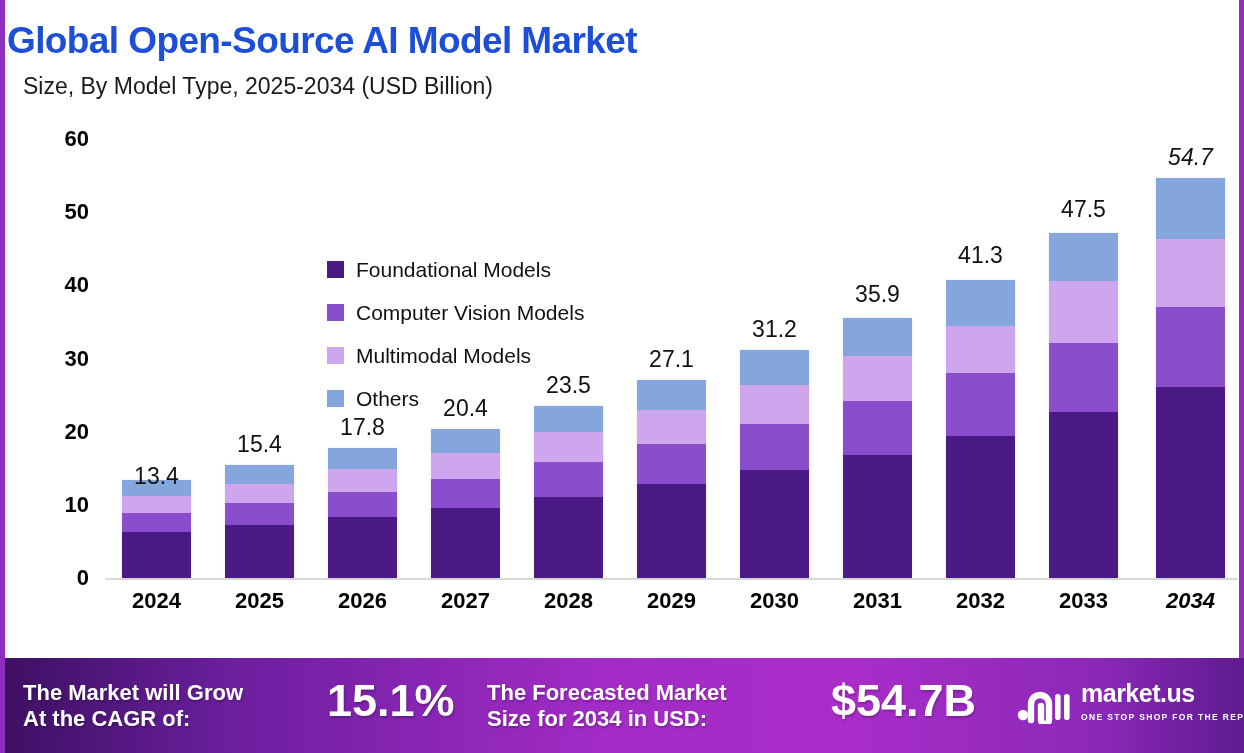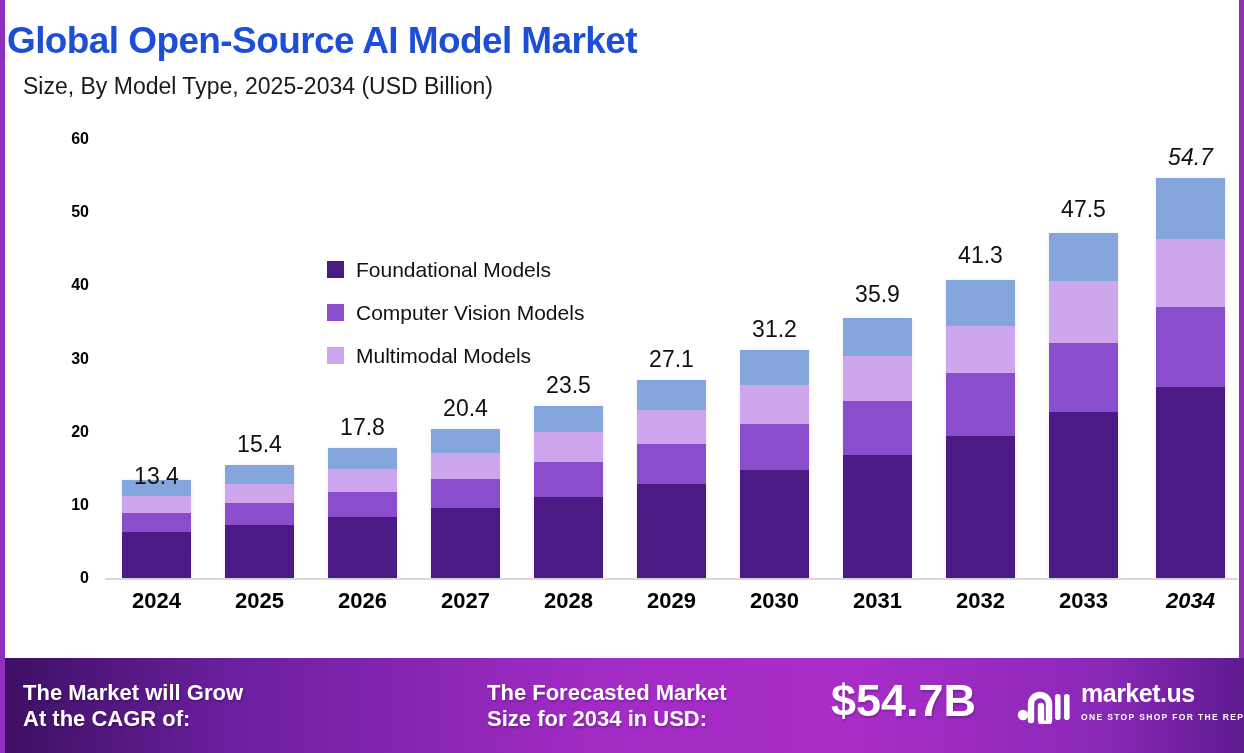--- a/index.html
+++ b/index.html
@@ -25,21 +25,21 @@
   }
   #subtitle{
     position:absolute;left:18px;top:73px;
     font-size:23px;font-weight:normal;color:#1a1a1a;
     white-space:nowrap;
   }
   
   #plot{position:absolute;left:0;top:120px;width:1244px;height:520px;}
   .ytick{
     position:absolute;left:38px;width:46px;text-align:right;
-    font-size:16px;font-weight:bold;color:#000;
+    font-size:22px;font-weight:bold;color:#000;
     transform:translateY(-50%);
   }
   #axisline{
     position:absolute;left:100px;top:458px;width:1133px;height:2px;
     background:#d9d9d9;
   }
   #bars{
     position:absolute;left:100px;top:0px;width:1133px;height:458px;
   }
   .barslot{
@@ -228,28 +228,33 @@
           <span class="leglabel">Foundational Models</span>
         </div>
         <div class="legrow">
           <span class="legsw" style="background: rgb(138, 78, 204);"></span>
           <span class="leglabel">Computer Vision Models</span>
         </div>
         <div class="legrow">
           <span class="legsw" style="background: rgb(205, 166, 238);"></span>
           <span class="leglabel">Multimodal Models</span>
         </div>
+        <div class="legrow">
+          <span class="legsw" style="background: rgb(133, 166, 220);"></span>
+          <span class="leglabel">Others</span>
+        </div>
       </div>
   </div>
 
   <div id="banner">
     <div class="bn-txt" id="bn-cagr-label">
       <div>The Market will Grow</div>
       <div>At the CAGR of:</div>
     </div>
+    <div class="bn-txt" id="bn-cagr-value">15.1%</div>
     <div class="bn-txt" id="bn-size-label">
       <div>The Forecasted Market</div>
       <div>Size for 2034 in USD:</div>
     </div>
     <div class="bn-txt" id="bn-size-value">$54.7B</div>
 
     <div id="logo">
       <span id="logo-mark">
         <svg viewBox="0 0 56 44" width="56" height="44" aria-hidden="true">
           <circle cx="6" cy="35" r="5.2" fill="#ffffff"></circle>

